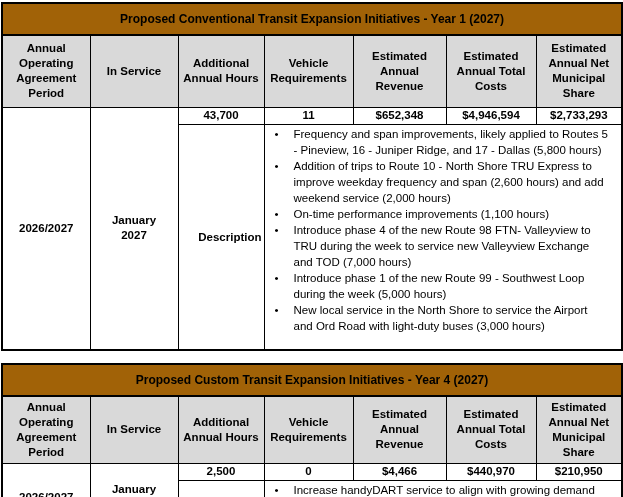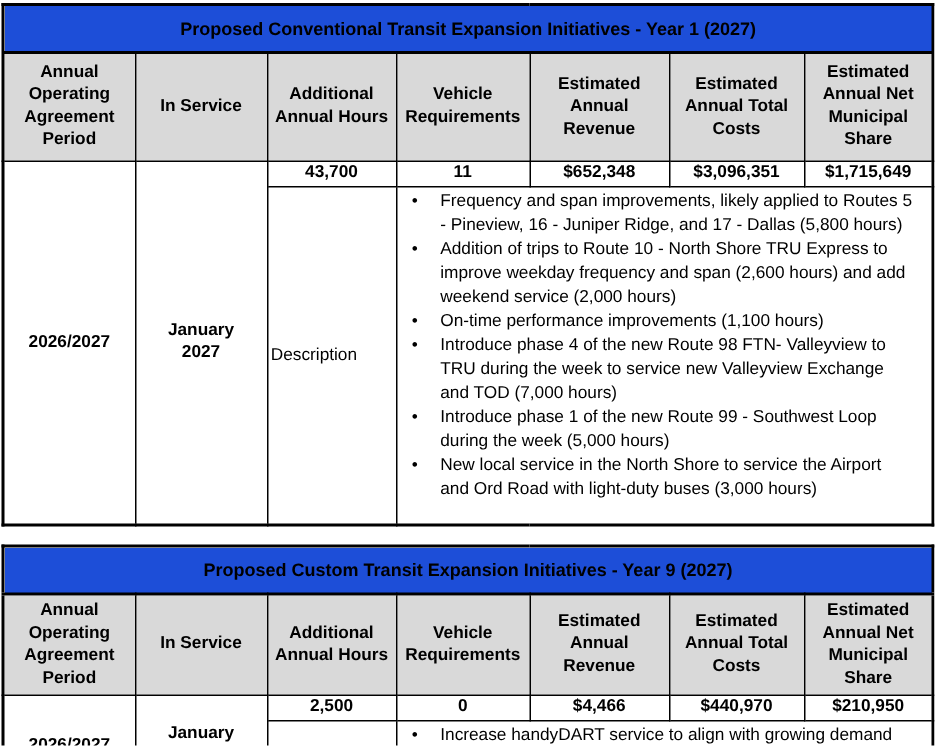--- a/index.html
+++ b/index.html
@@ -24,21 +24,21 @@
     font-size: 11.5px;
     overflow: hidden;
   }
   tr.title-row td {
     height: 32px;
     font-weight: bold;
     font-size: 12px;
     text-align: center;
     vertical-align: middle;
     border-bottom-width: 2px;
-    background: #1d4ed8;
+    background: #a16207;
   }
   tr.header-row th {
     background: #D9D9D9;
     font-weight: bold;
     text-align: center;
     vertical-align: middle;
     line-height: 15px;
     padding: 2px 3px;
   }
   .t1 tr.header-row th { height: 72px; }
@@ -51,22 +51,22 @@
     line-height: 15px;
   }
   td.plain {
     font-weight: normal;
     text-align: center;
     vertical-align: middle;
     white-space: pre-line;
     line-height: 15px;
   }
   td.desc-label {
-    font-weight: normal;
-    text-align: left;
+    font-weight: bold;
+    text-align: right;
     vertical-align: middle;
   }
   td.desc-cell {
     vertical-align: top;
     padding: 0;
     border-radius: 10px;
   }
   .t1 td.desc-cell { height: 226px; }
   .t2 td.desc-cell { height: 52px; }
   .desc-cell ul {
@@ -117,22 +117,22 @@
         <th>Estimated Annual Total Costs</th>
         <th>Estimated Annual Net Municipal Share</th>
       </tr>
       <tr class="data-row">
         <td class="plain" rowspan="2">2026/2027</td>
         <td class="plain" rowspan="2">January
 2027</td>
         <td>43,700</td>
         <td>11</td>
         <td>$652,348</td>
-        <td>$3,096,351</td>
-        <td>$1,715,649</td>
+        <td>$4,946,594</td>
+        <td>$2,733,293</td>
       </tr>
       <tr>
         <td class="desc-label">Description</td>
         <td class="desc-cell" colspan="4">
           <ul>
             <li>Frequency and span improvements, likely applied to Routes 5 - Pineview, 16 - Juniper Ridge, and 17 - Dallas (5,800 hours)</li>
             <li>Addition of trips to Route 10 - North Shore TRU Express to improve weekday frequency and span (2,600 hours) and add weekend service (2,000 hours)</li>
             <li>On-time performance improvements (1,100 hours)</li>
             <li>Introduce phase 4 of the new Route 98 FTN- Valleyview to TRU during the week to service new Valleyview Exchange and TOD (7,000 hours)</li>
             <li>Introduce phase 1 of the new Route 99 - Southwest Loop during the week (5,000 hours)</li>
@@ -150,21 +150,21 @@
       <col style="width:88px">
         <col style="width:88px">
         <col style="width:86px">
       <col style="width:89px">
         <col style="width:93px">
         <col style="width:90px">
       <col style="width:86px">
     </colgroup>
     <tbody>
       <tr class="title-row">
-        <td colspan="7">Proposed Custom Transit Expansion Initiatives - Year 9 (2027)</td>
+        <td colspan="7">Proposed Custom Transit Expansion Initiatives - Year 4 (2027)</td>
       </tr>
       <tr class="header-row">
         <th>Annual Operating Agreement Period</th>
         <th>In Service</th>
         <th>Additional Annual Hours</th>
         <th>Vehicle Requirements</th>
         <th>Estimated Annual Revenue</th>
         <th>Estimated Annual Total Costs</th>
         <th>Estimated Annual Net Municipal Share</th>
       </tr>

